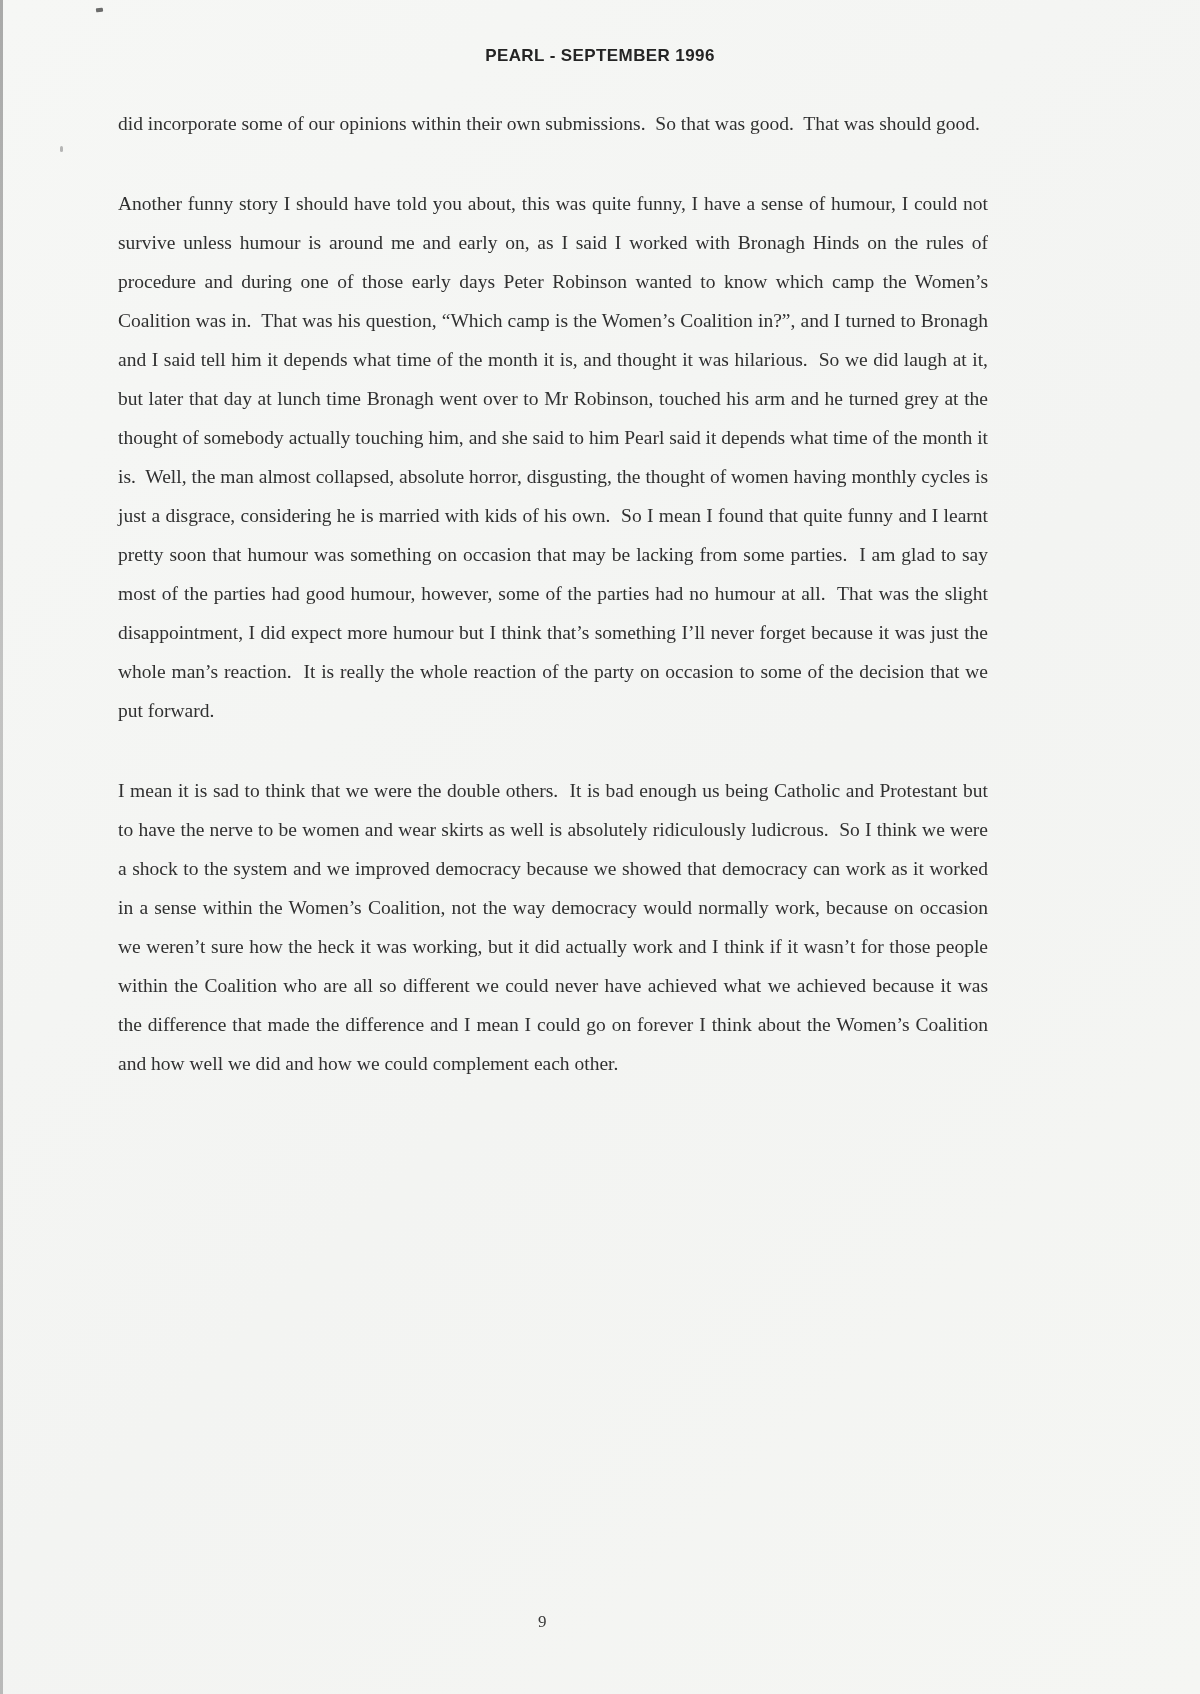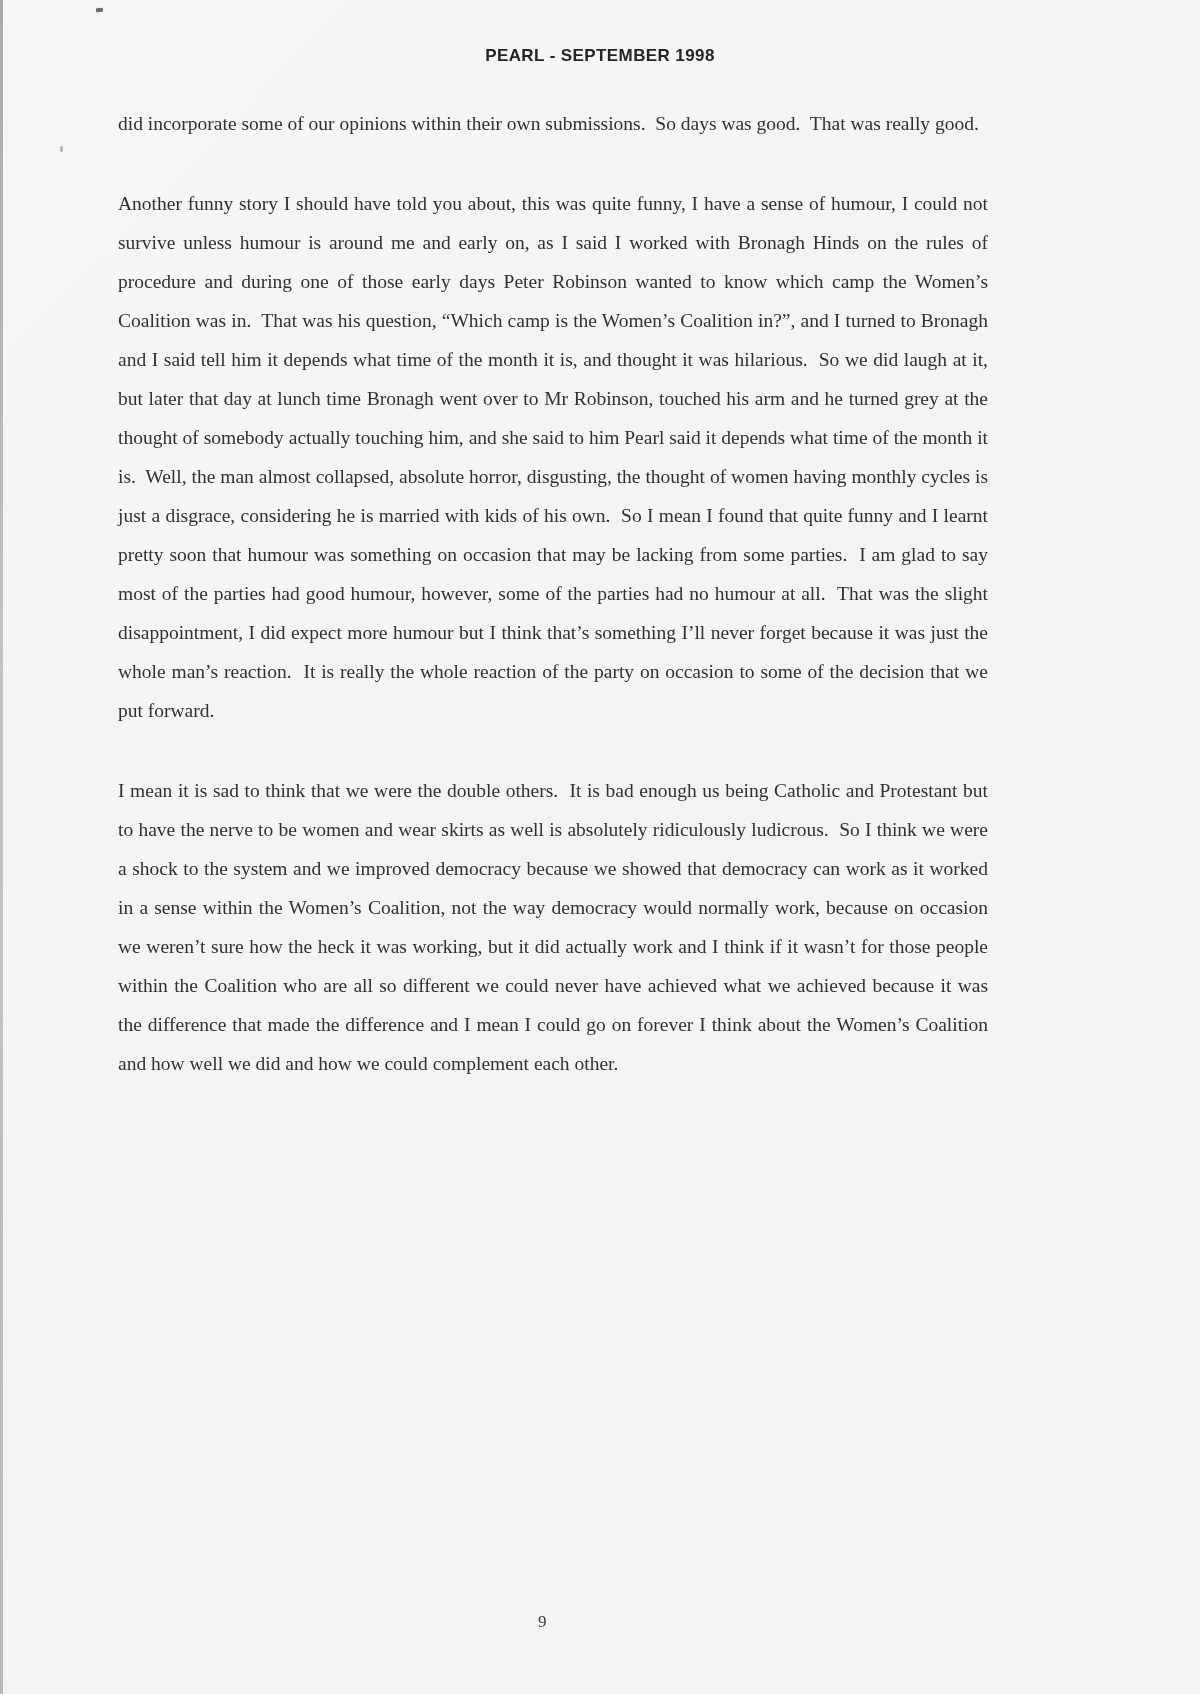--- a/index.html
+++ b/index.html
@@ -74,22 +74,22 @@
   }
 </style>
 </head>
 <body>
 
 <div class="page">
   <div class="scan-edge-left"></div>
   <div class="scan-mark-1"></div>
   <div class="scan-mark-2"></div>
 
-  <div class="header">PEARL - SEPTEMBER 1998</div>
+  <div class="header">PEARL - SEPTEMBER 1996</div>
 
   <div class="body-text">
-    <p>did incorporate some of our opinions within their own submissions.  So days was good.  That was really good.</p>
+    <p>did incorporate some of our opinions within their own submissions.  So that was good.  That was should good.</p>
     <p>Another funny story I should have told you about, this was quite funny, I have a sense of humour, I could not survive unless humour is around me and early on, as I said I worked with Bronagh Hinds on the rules of procedure and during one of those early days Peter Robinson wanted to know which camp the Women’s Coalition was in.  That was his question, “Which camp is the Women’s Coalition in?”, and I turned to Bronagh and I said tell him it depends what time of the month it is, and thought it was hilarious.  So we did laugh at it, but later that day at lunch time Bronagh went over to Mr Robinson, touched his arm and he turned grey at the thought of somebody actually touching him, and she said to him Pearl said it depends what time of the month it is.  Well, the man almost collapsed, absolute horror, disgusting, the thought of women having monthly cycles is just a disgrace, considering he is married with kids of his own.  So I mean I found that quite funny and I learnt pretty soon that humour was something on occasion that may be lacking from some parties.  I am glad to say most of the parties had good humour, however, some of the parties had no humour at all.  That was the slight disappointment, I did expect more humour but I think that’s something I’ll never forget because it was just the whole man’s reaction.  It is really the whole reaction of the party on occasion to some of the decision that we put forward.</p>
     <p>I mean it is sad to think that we were the double others.  It is bad enough us being Catholic and Protestant but to have the nerve to be women and wear skirts as well is absolutely ridiculously ludicrous.  So I think we were a shock to the system and we improved democracy because we showed that democracy can work as it worked in a sense within the Women’s Coalition, not the way democracy would normally work, because on occasion we weren’t sure how the heck it was working, but it did actually work and I think if it wasn’t for those people within the Coalition who are all so different we could never have achieved what we achieved because it was the difference that made the difference and I mean I could go on forever I think about the Women’s Coalition and how well we did and how we could complement each other.</p>
   </div>
 
   <div class="page-number">9</div>
 </div>
 
 </body></html>

